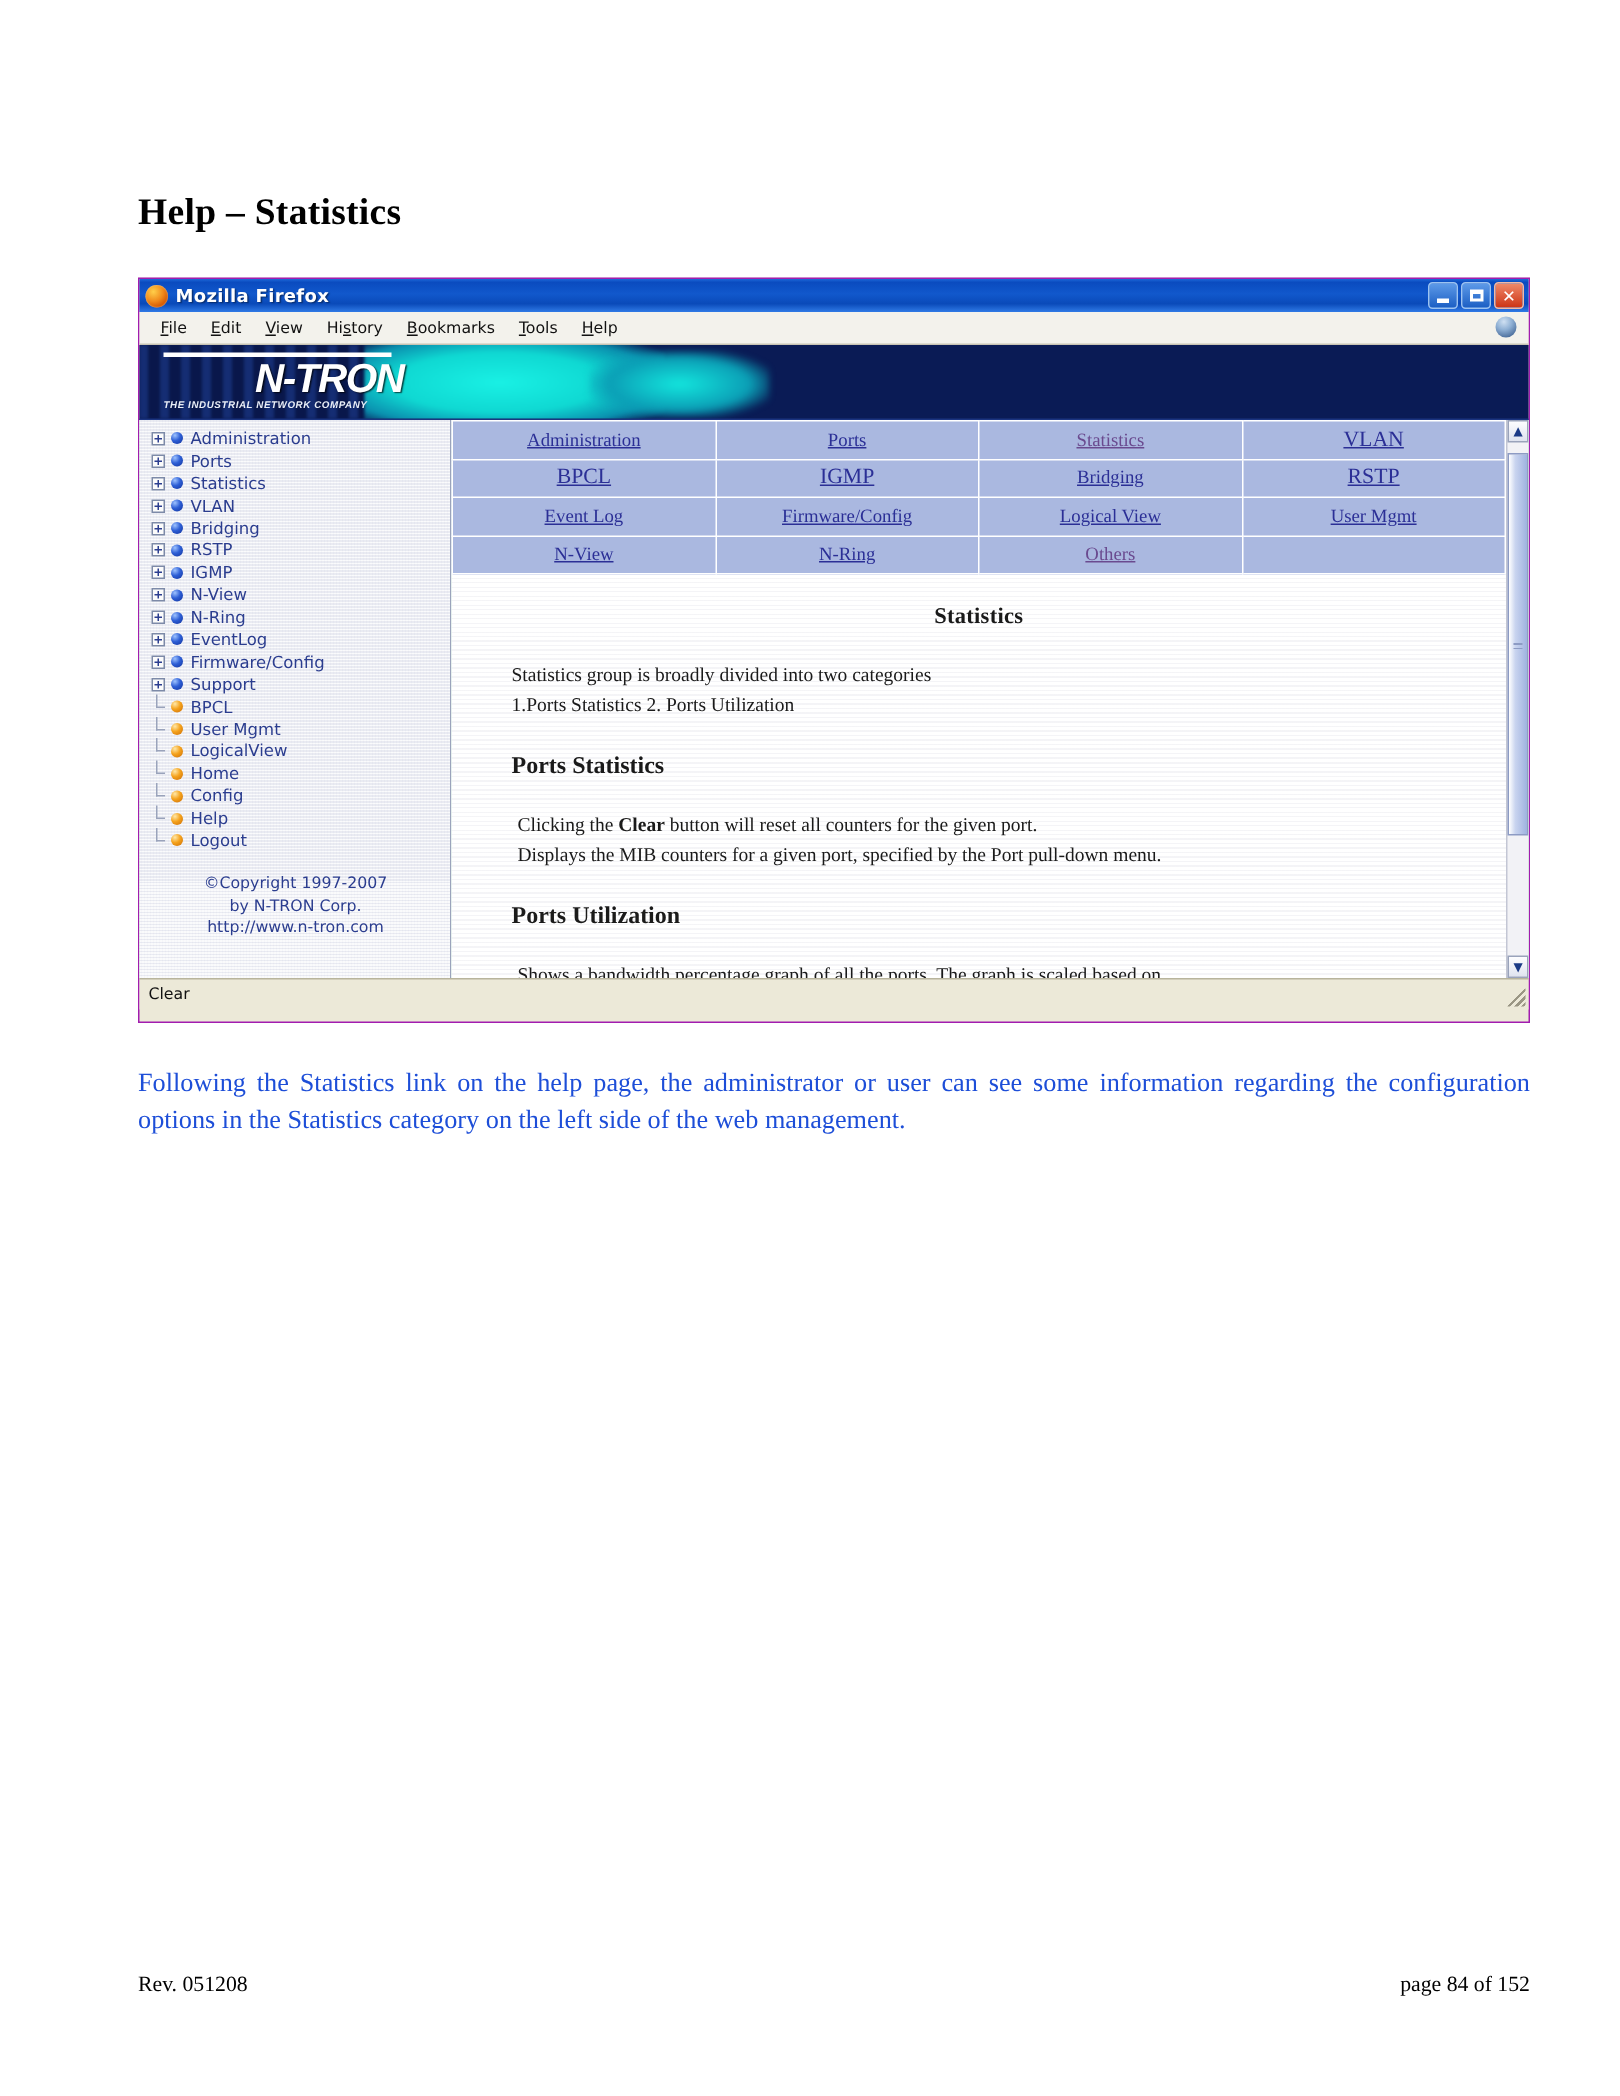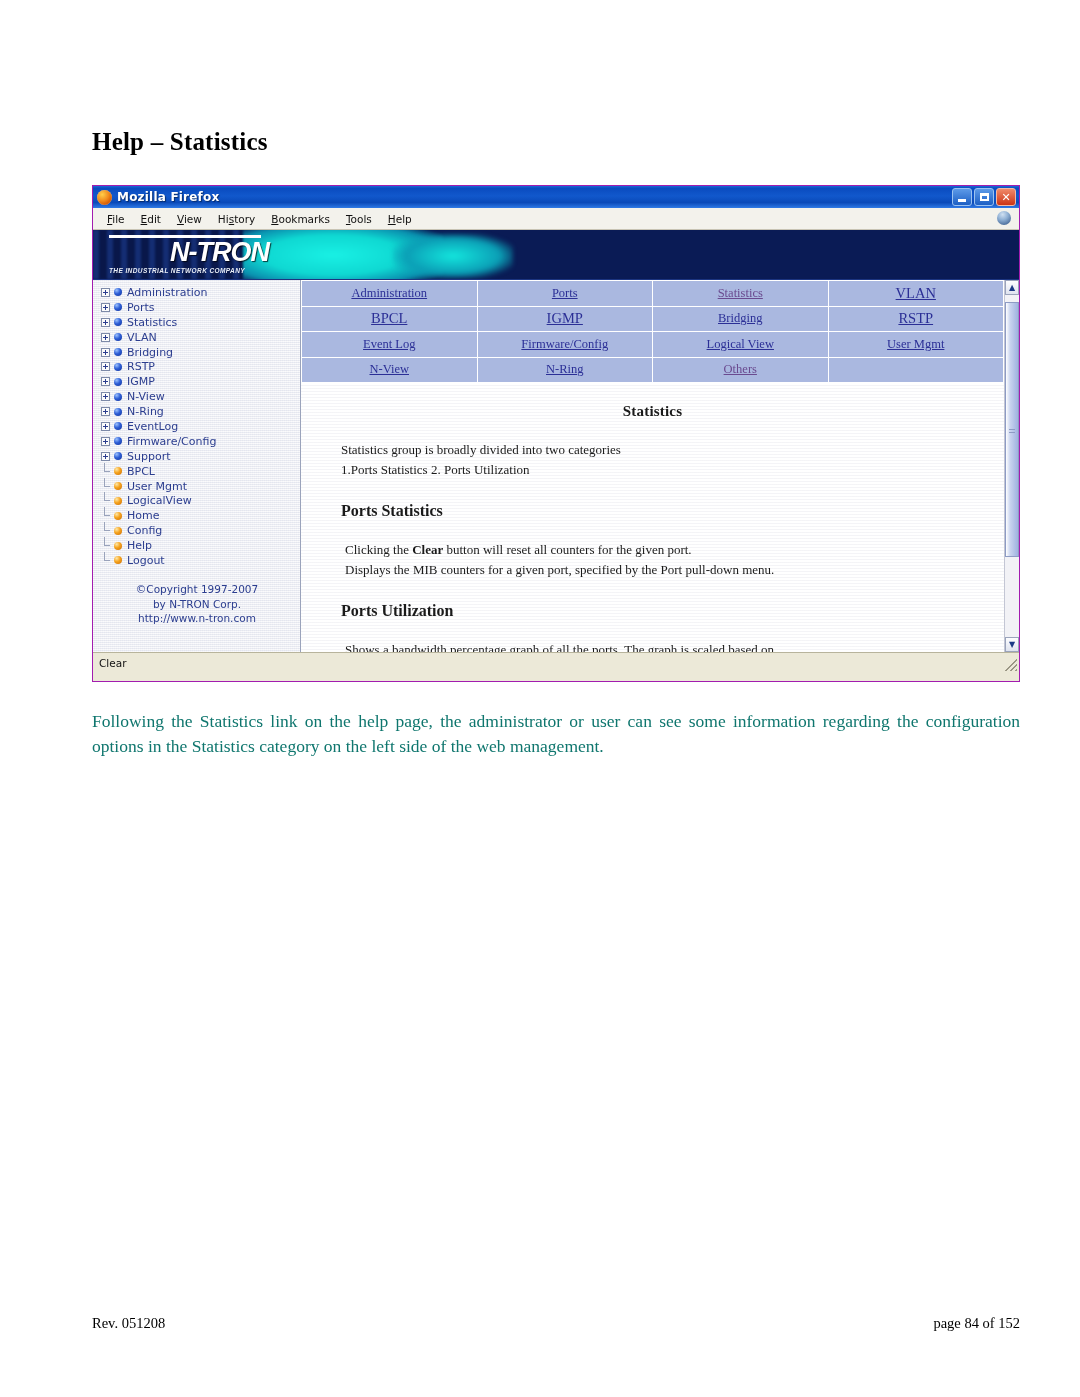--- a/index.html
+++ b/index.html
@@ -388,21 +388,21 @@
 
   
   .caption {
     position: absolute;
     left: 92px;
     top: 709px;
     width: 928px;
     font-family: "Liberation Serif", serif;
     font-size: 17.5px;
     line-height: 25px;
-    color: #0f766e;
+    color: #1d4ed8;
     text-align: justify;
   }
 
   
   .footer {
     position: absolute;
     left: 92px;
     top: 1315px;
     width: 928px;
     display: flex;

